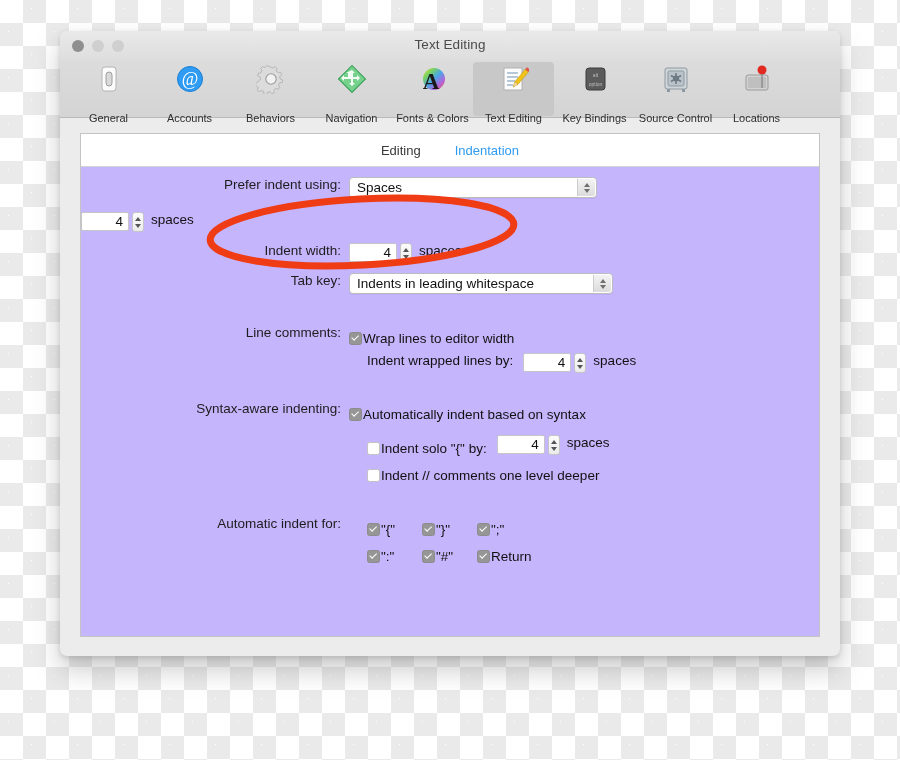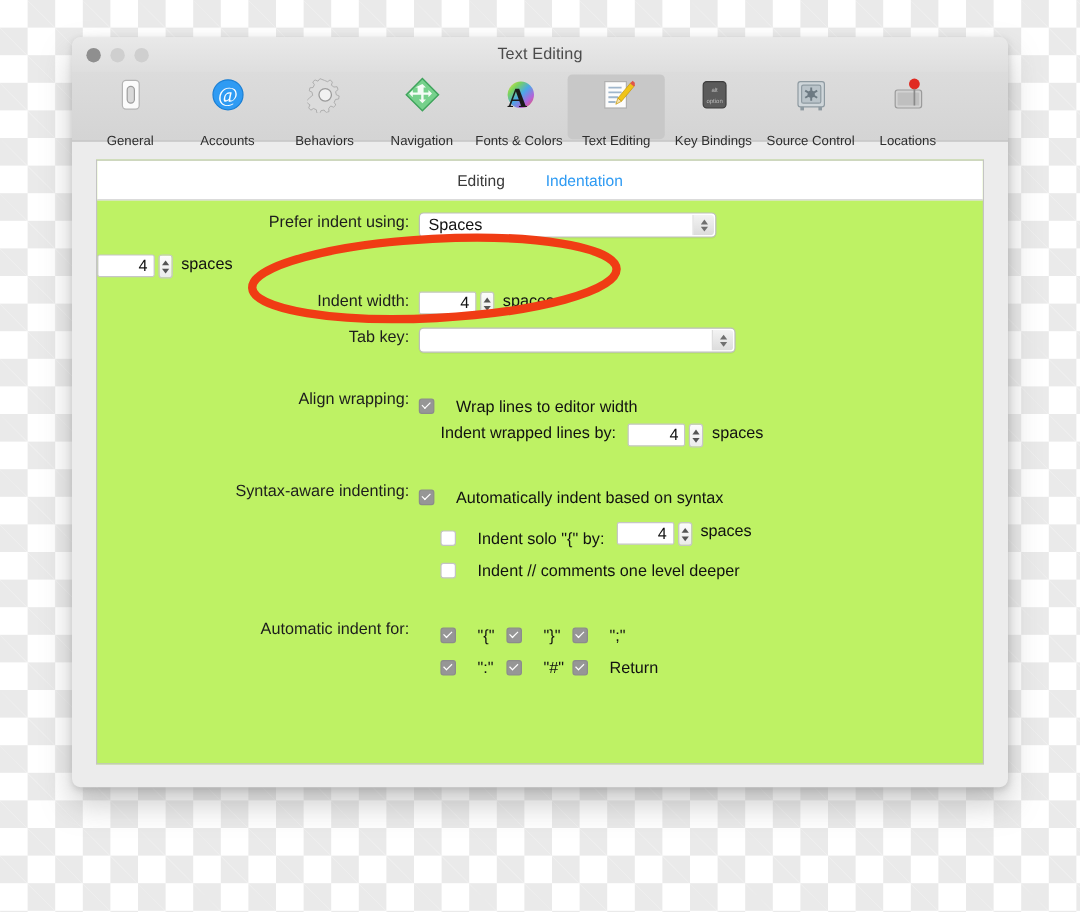--- a/index.html
+++ b/index.html
@@ -103,21 +103,21 @@
     white-space: nowrap;
   }
 
   
   #panel {
     position: absolute;
     left: 20px;
     top: 102px;
     width: 740px;
     height: 504px;
-    background: #bef264;
+    background: #c4b5fd;
     border: 1px solid #c4c4c4;
     box-sizing: border-box;
   }
   #tabstrip {
     height: 32px;
     border-bottom: 1px solid #d3d3d3;
     display: flex;
     align-items: center;
     justify-content: center;
     gap: 34px;
@@ -254,21 +254,21 @@
   .cb.on::after {
     content: "";
     width: 6px; height: 3px;
     border-left: 1.6px solid #fff;
     border-bottom: 1.6px solid #fff;
     transform: rotate(-45deg) translate(0.5px,-1px);
   }
   .cbtext {
     font-size: 13.5px;
     color: #111;
-    margin-left: 18px;
+    margin-left: 1px;
   }
 
   .gap-sm { height: 9px; }
   .gap-md { height: 22px; }
   .gap-lg { height: 26px; }
 
   
   #annot {
     position: absolute;
     left: 201px;
@@ -462,31 +462,32 @@
             <i class="down"></i>
           </div>
         <div class="unit">spaces</div>
       </div>
 
       <div style="height:4px;"></div>
 
       <div class="row">
         <div class="lbl">Tab key:</div>
         <div class="popup" style="width:264px;">
+          <span class="pv">Indents in leading whitespace</span>
           <span class="chev">
               <i class="up"></i>
               <i class="down"></i>
             </span>
         </div>
       </div>
 
       <div class="gap-lg"></div>
 
       <div class="row">
-        <div class="lbl">Align wrapping:</div>
+        <div class="lbl">Line comments:</div>
         <div class="cbwrap">
           <span class="cb on"></span>
           <span class="cbtext">Wrap lines to editor width</span>
         </div>
       </div>
 
       <div style="height:2px;"></div>
 
       <div class="row">
         <div class="lbl blank">&nbsp;</div>

